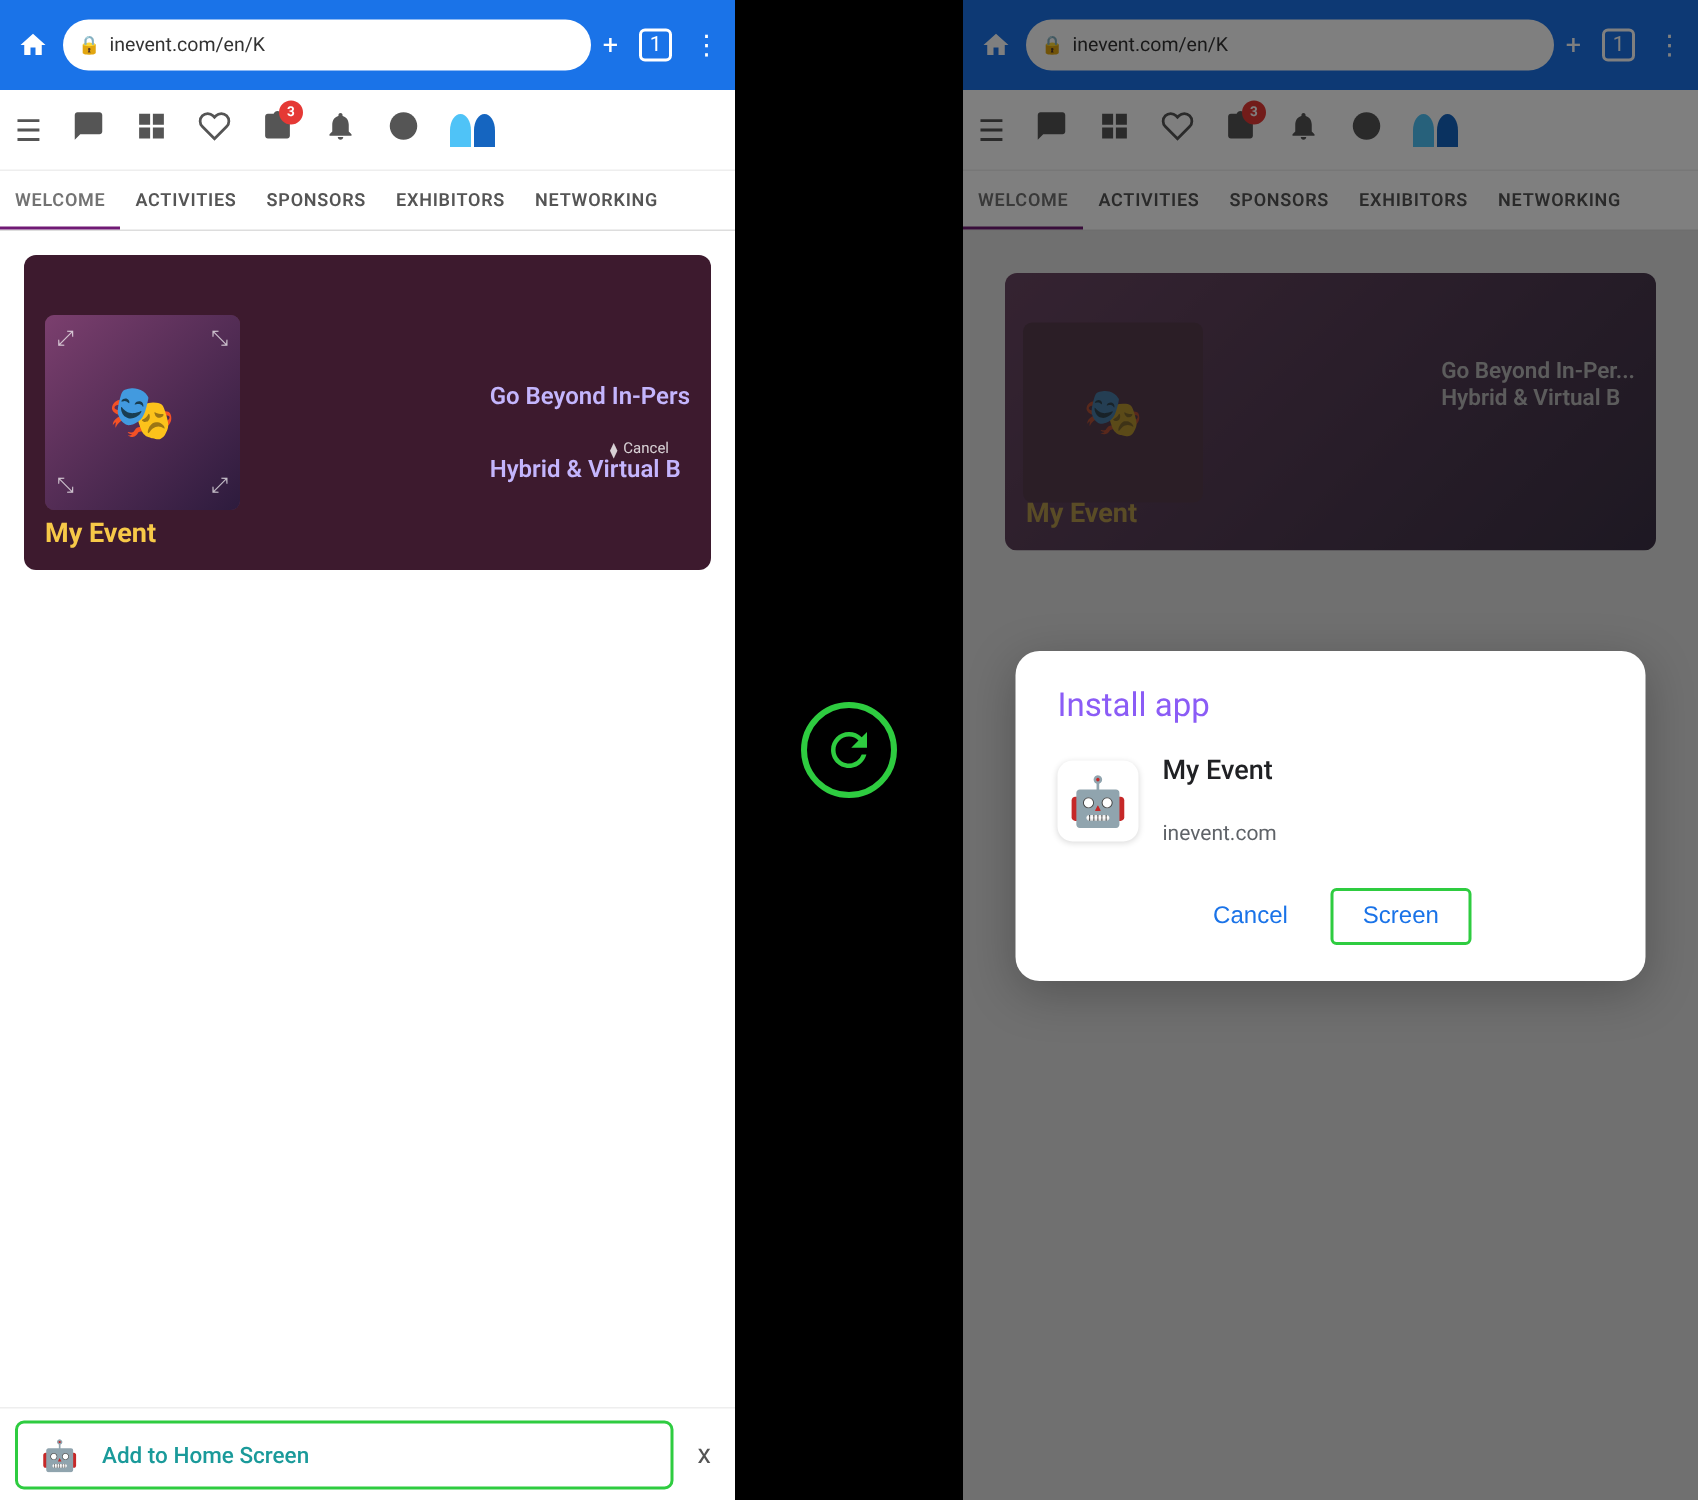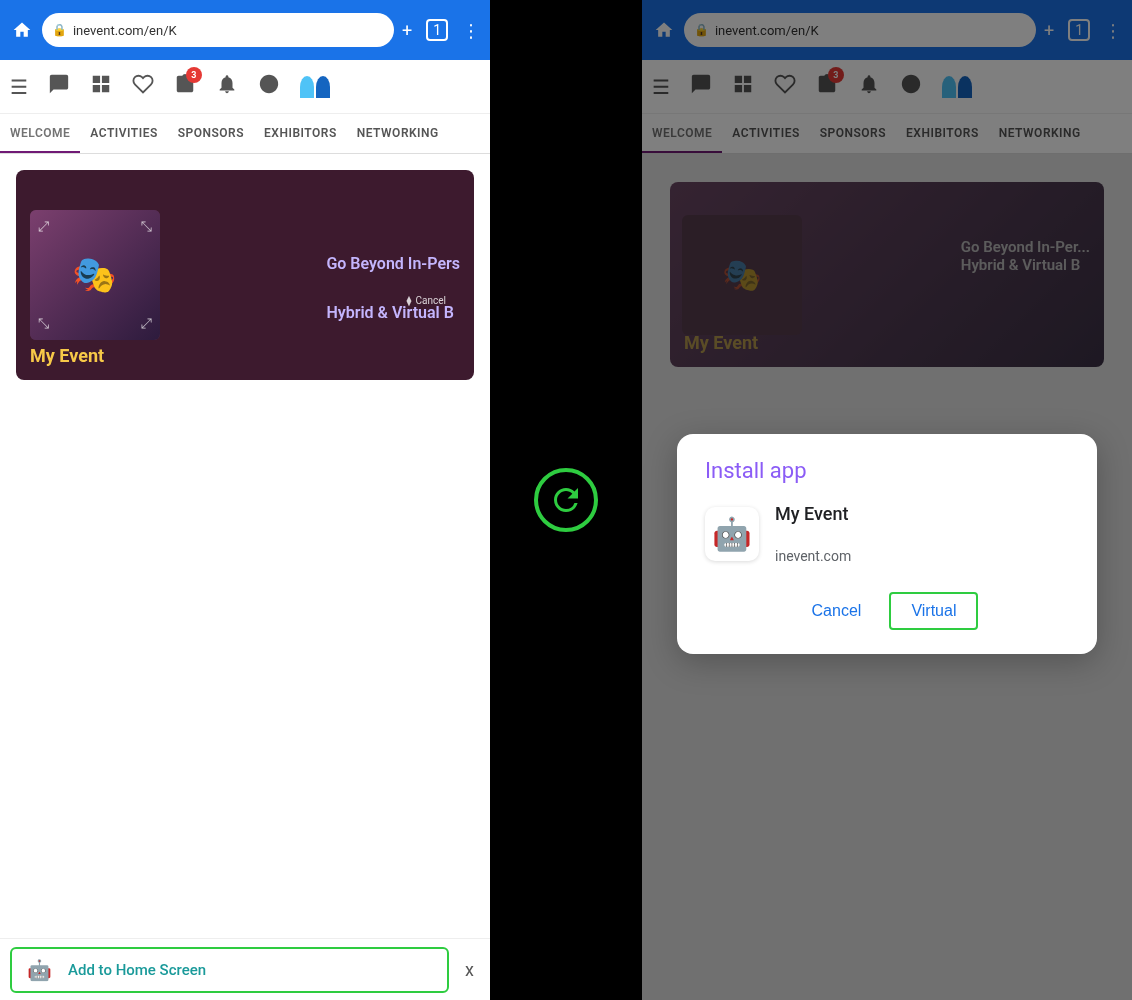--- a/index.html
+++ b/index.html
@@ -655,17 +655,17 @@
     <div class="dialog-title">Install app</div>
     <div class="dialog-app-row">
       <div class="dialog-app-icon">🤖</div>
       <div class="dialog-app-info">
         <span class="dialog-app-name">My Event</span>
         <span class="dialog-app-url">inevent.com</span>
       </div>
     </div>
     <div class="dialog-actions">
       <button class="dialog-cancel-btn">Cancel</button>
-      <button class="dialog-install-btn">Virtual</button>
+      <button class="dialog-install-btn">Screen</button>
     </div>
   </div>
 
 </div>
 
 </body></html>

